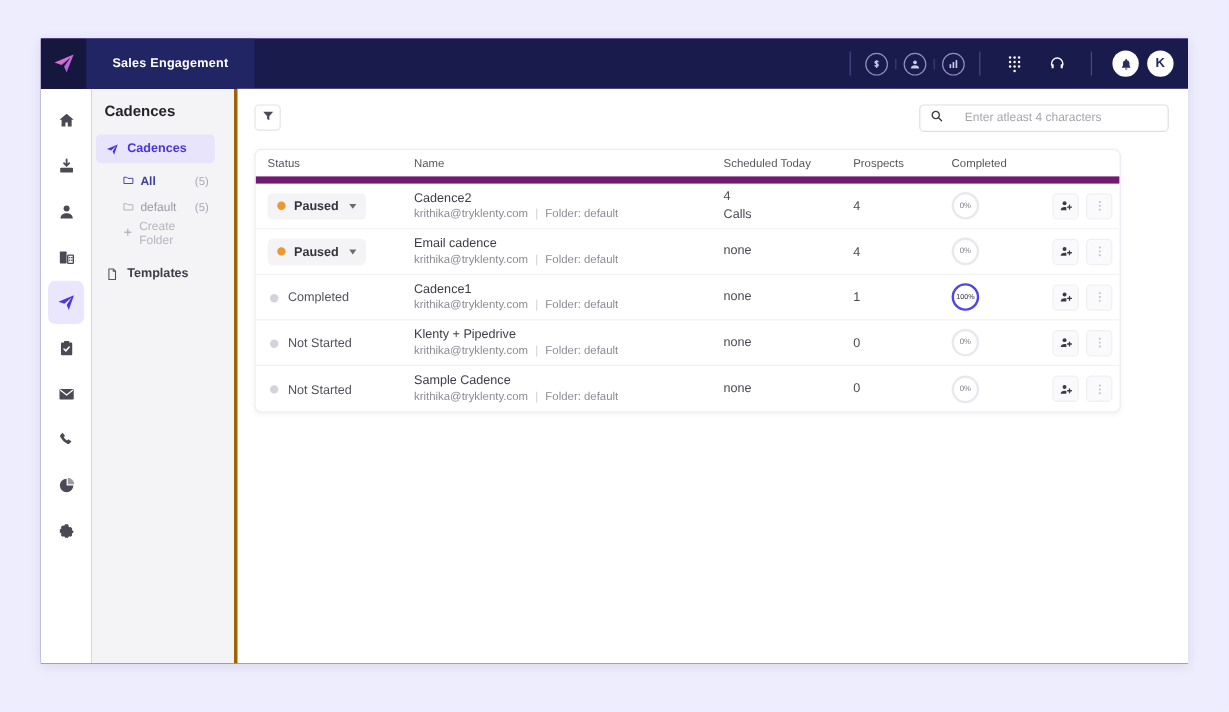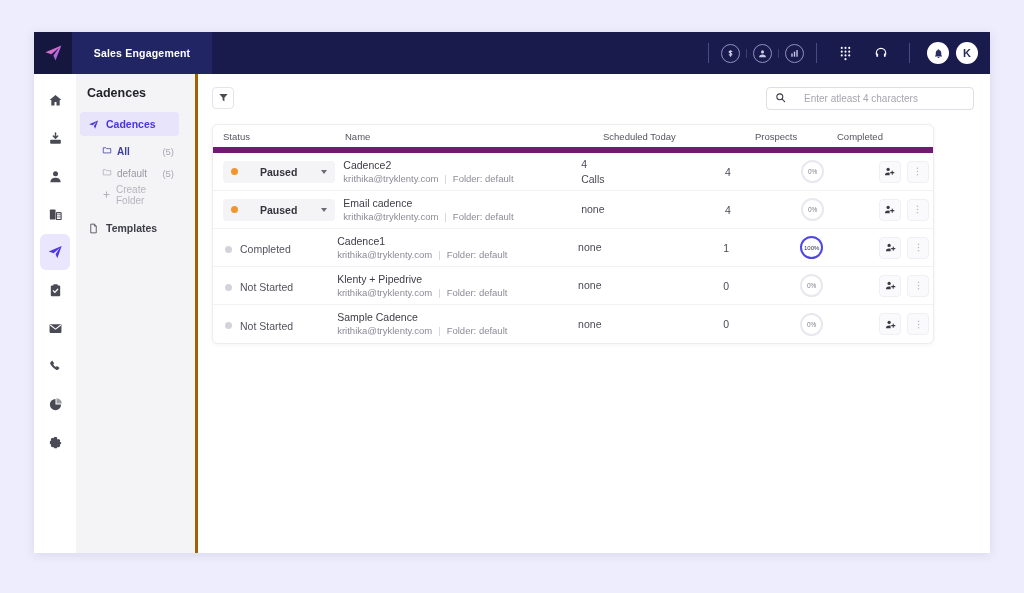--- a/index.html
+++ b/index.html
@@ -138,26 +138,26 @@
   }
   .trow { display: flex; align-items: center; }
   .thead { height: 28px; border-bottom: 6px solid #701a75; }
   .thead .cell { font-size: 9.5px; color: #55555f; }
   .tbody-row { height: 38px; border-bottom: 1px solid #f2f2f5; }
   .tbody-row:last-child { border-bottom: none; }
   .cell { padding: 0 4px; }
   .c-status { width: 128px; padding-left: 10px; }
   .c-name   { width: 258px; }
   .c-sched  { width: 108px; }
-  .c-prosp  { width: 82px; margin-left: 44px; }
+  .c-prosp  { width: 82px; }
   .c-compl  { width: 84px; }
   .c-act    { flex: 1; display: flex; align-items: center; justify-content: flex-start; gap: 6px; }
 
   .status-pill {
-    display: inline-flex; align-items: center; gap: 22px;
+    display: inline-flex; align-items: center; gap: 7px;
     background: #f4f4f6; border-radius: 4px; padding: 5px 8px;
     font-size: 10.5px; color: #33333d; font-weight: bold;
   }
   .dot { width: 7px; height: 7px; border-radius: 50%; display: inline-block; }
   .caret {
     width: 0; height: 0; border-left: 3.5px solid transparent;
     border-right: 3.5px solid transparent; border-top: 4.5px solid #6b6b75;
     margin-left: 2px;
   }
   .status-plain {

